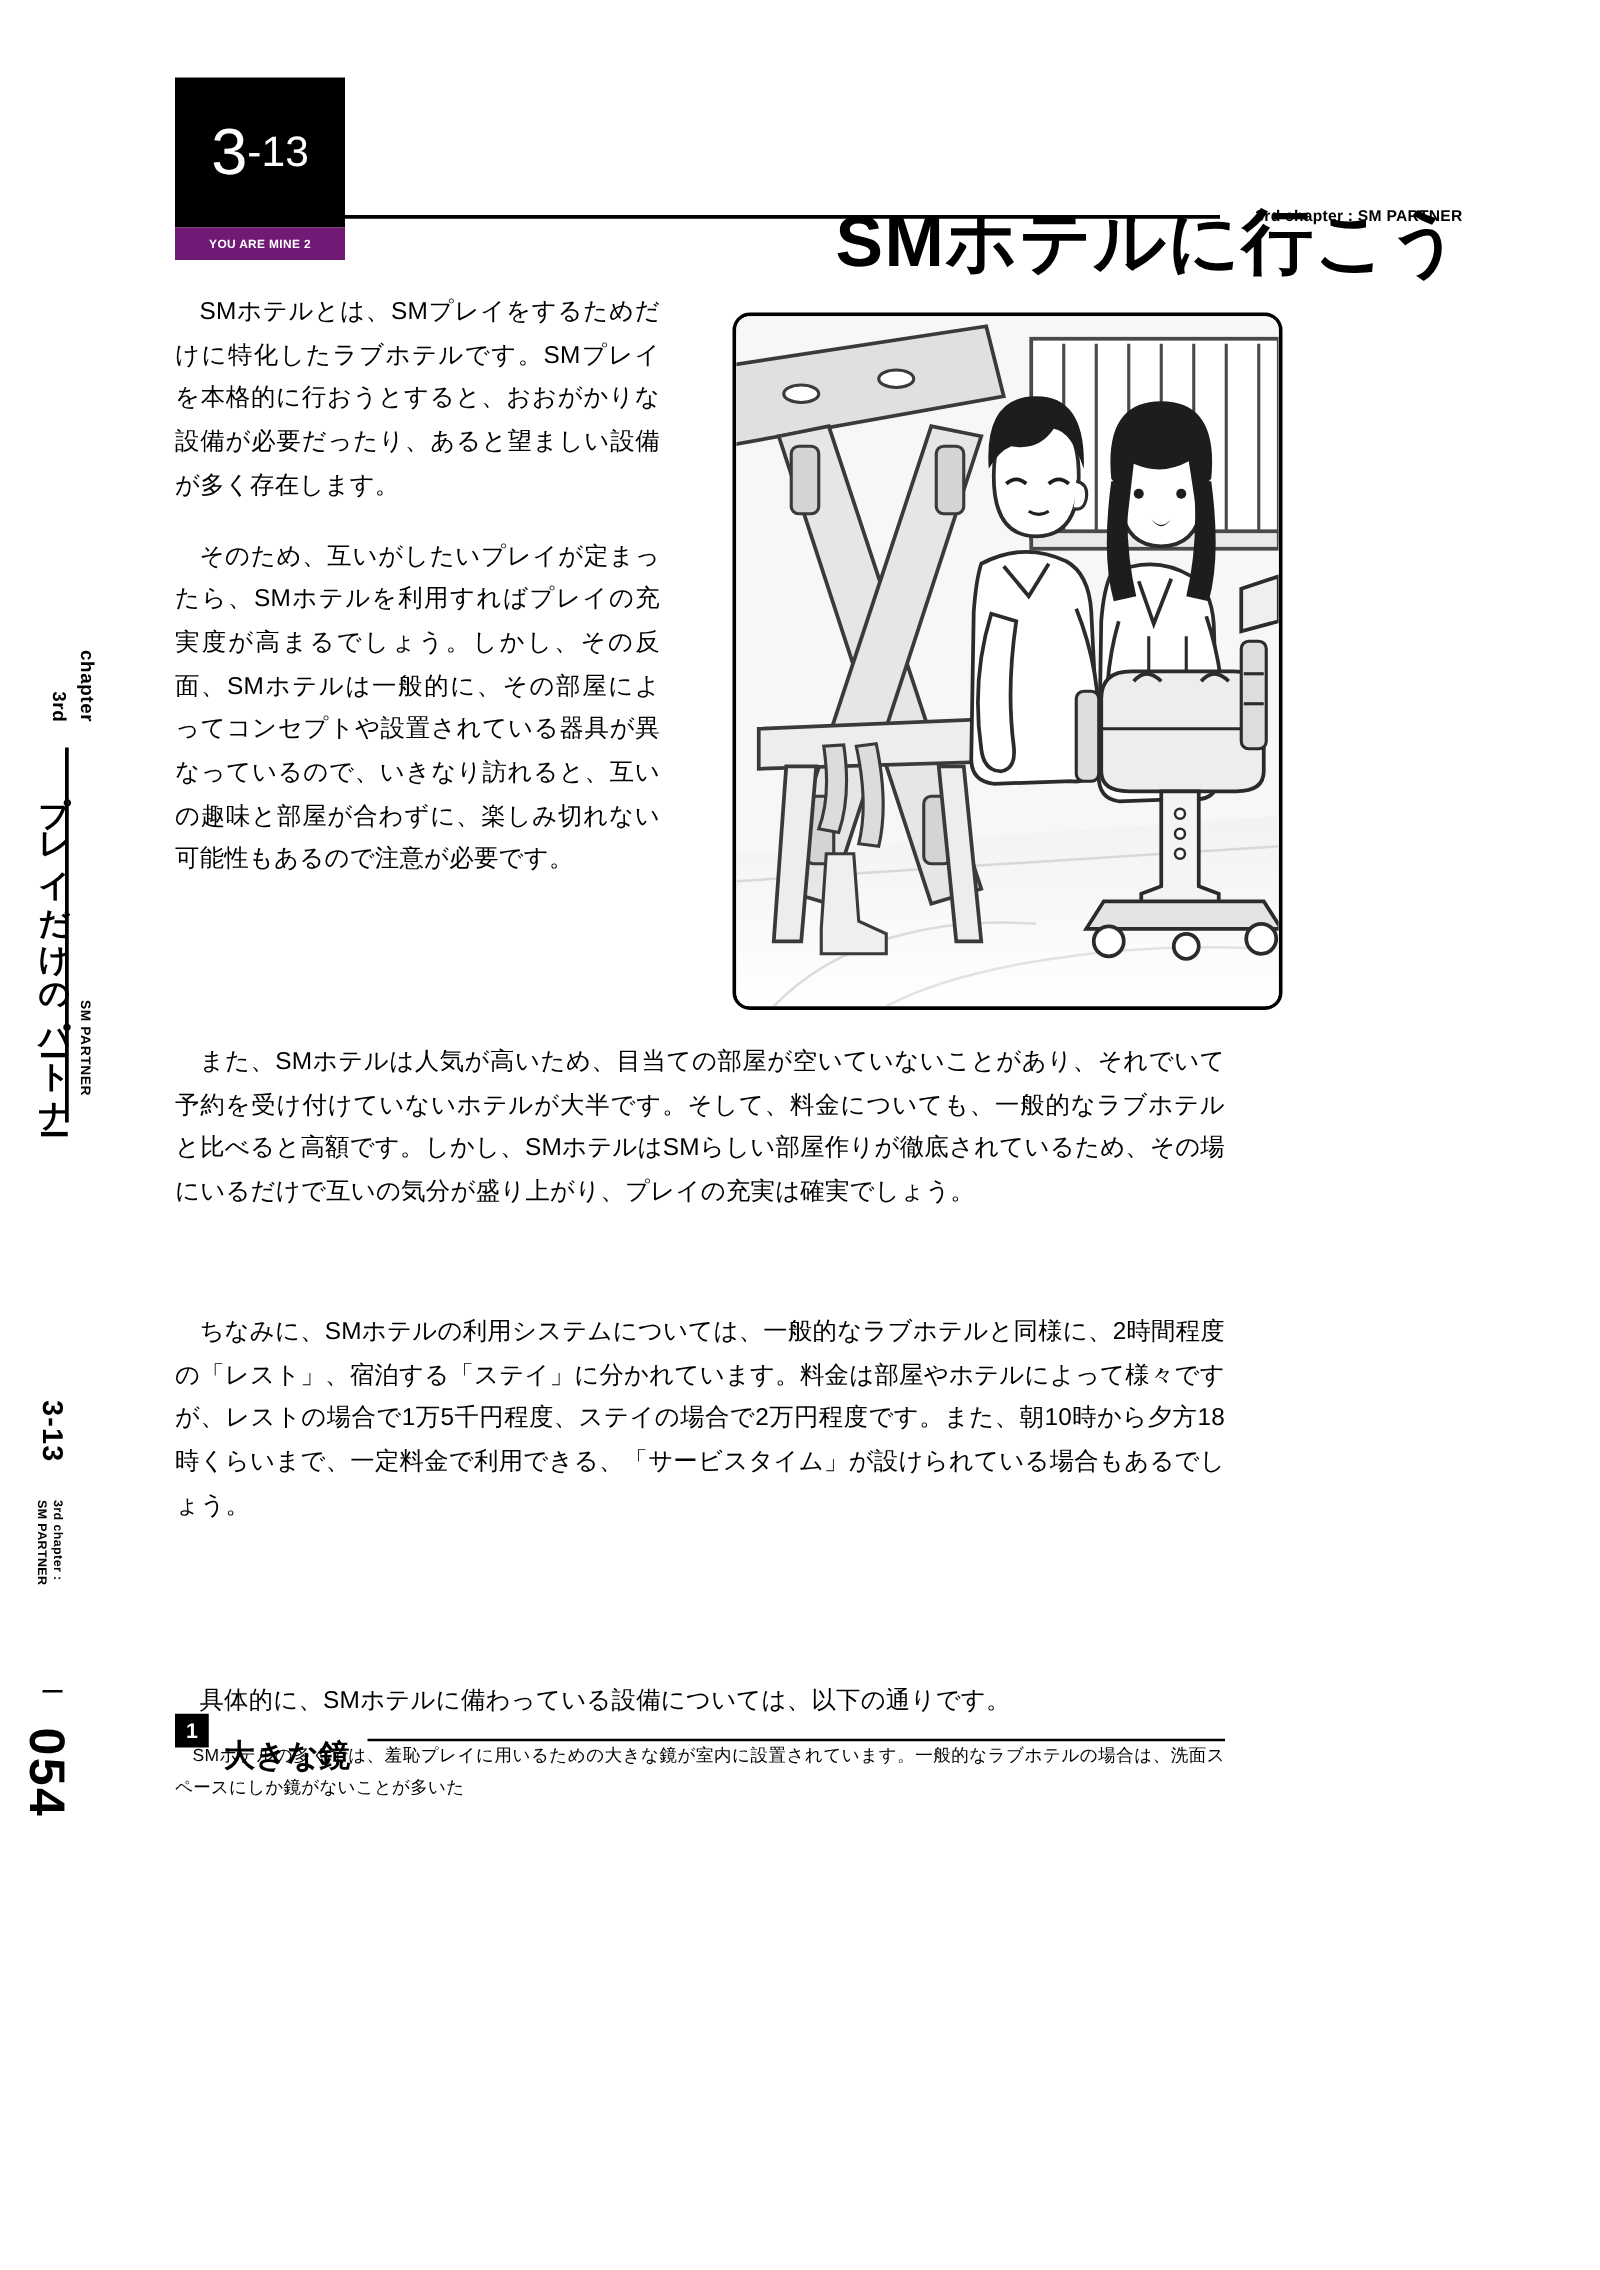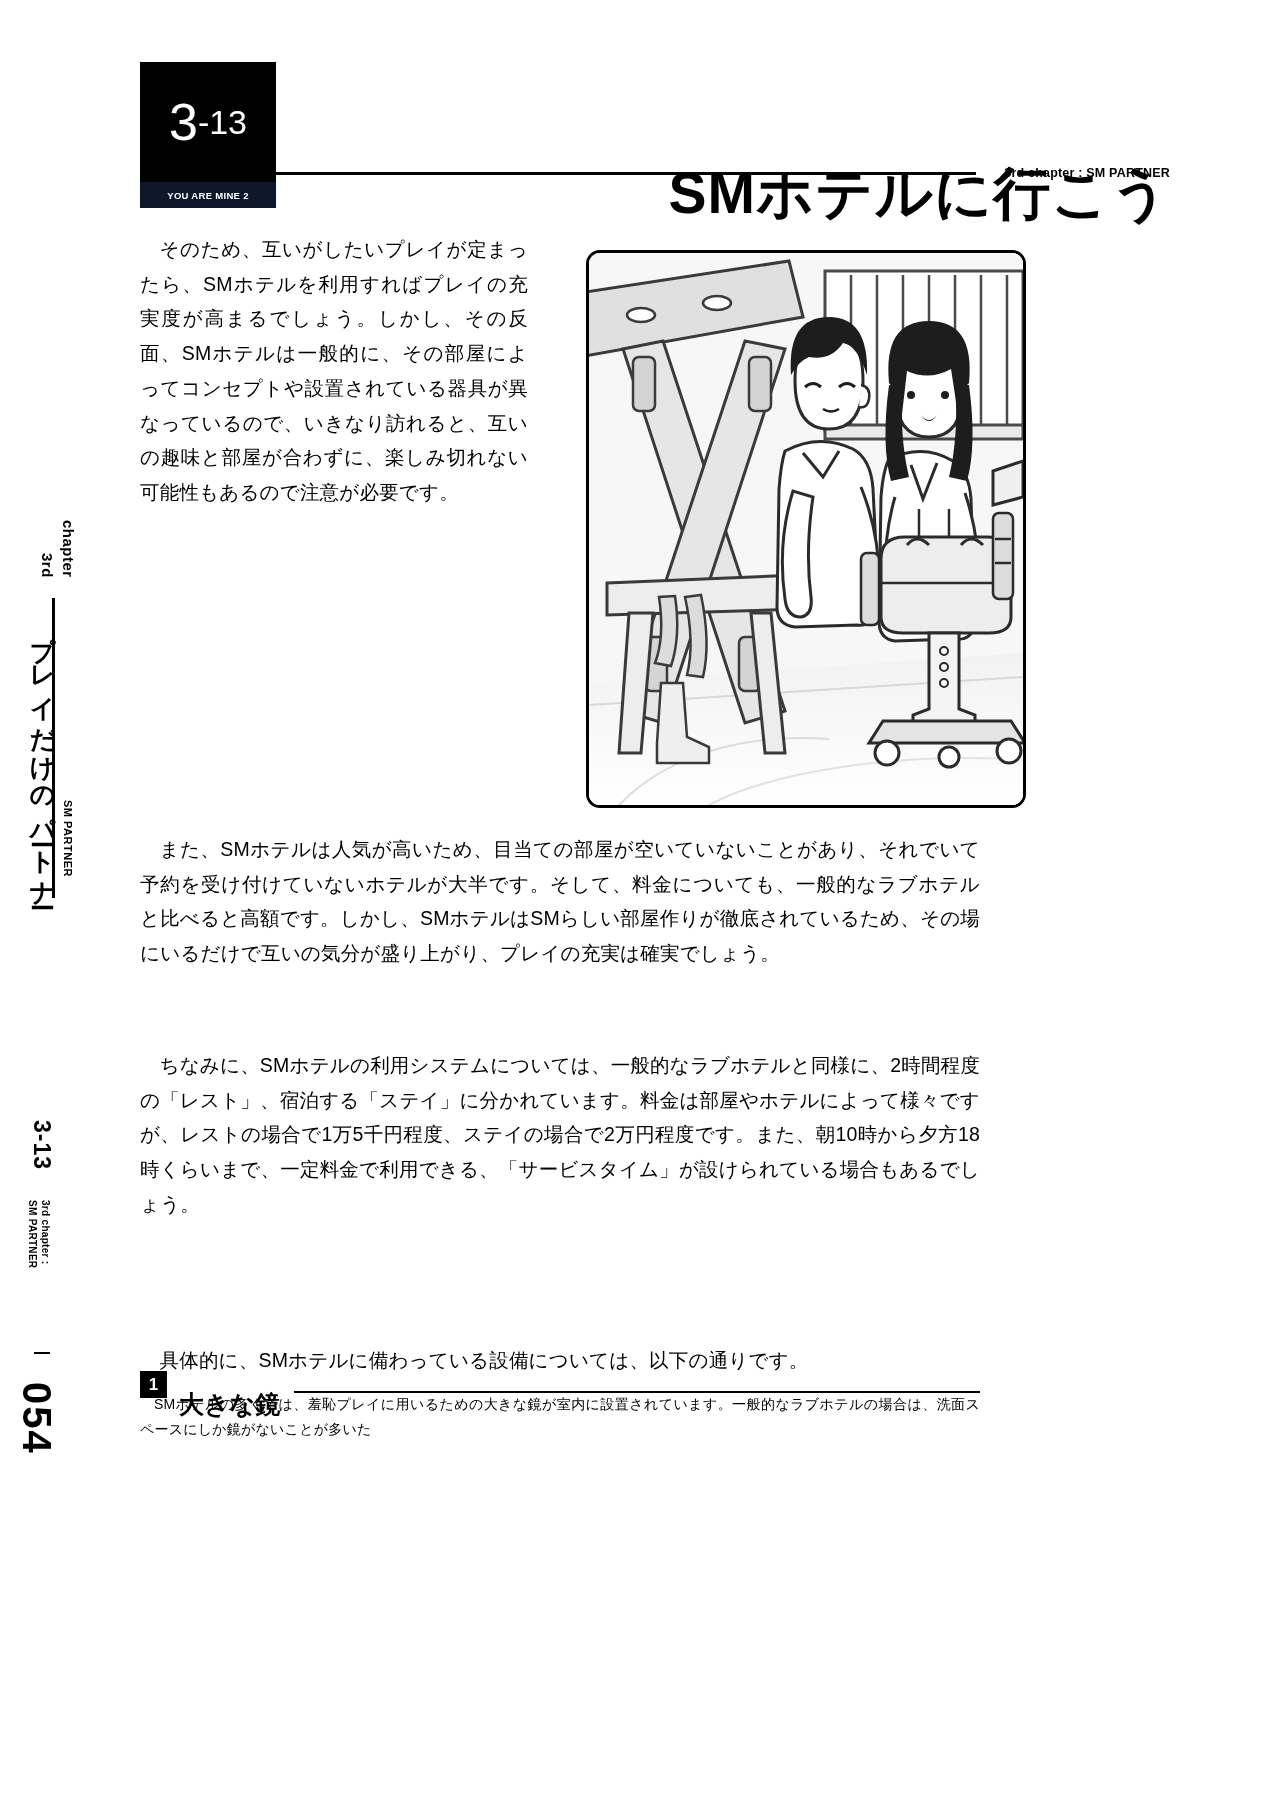--- a/index.html
+++ b/index.html
@@ -41,21 +41,21 @@
     line-height: 1;
     margin-left: 1px;
   }
 
   .badge-footer {
     position: absolute;
     left: 140px;
     top: 182px;
     width: 136px;
     height: 26px;
-    background: #0f172a;
+    background: #701a75;
     color: #ffffff;
     display: flex;
     align-items: center;
     justify-content: center;
   }
   .badge-footer span {
     font-size: 9.5px;
     font-weight: bold;
     letter-spacing: 0.3px;
   }
@@ -285,20 +285,21 @@
 
 <div class="side-bottom-num">3-13</div>
 <div class="side-bottom-label">
   <span>3rd chapter :</span><br>
   <span>SM PARTNER</span>
 </div>
 <div class="side-dash"></div>
 <div class="page-number">054</div>
 
 <div class="col-text">
+  <p>SMホテルとは、SMプレイをするためだけに特化したラブホテルです。SMプレイを本格的に行おうとすると、おおがかりな設備が必要だったり、あると望ましい設備が多く存在します。</p>
   <p>そのため、互いがしたいプレイが定まったら、SMホテルを利用すればプレイの充実度が高まるでしょう。しかし、その反面、SMホテルは一般的に、その部屋によってコンセプトや設置されている器具が異なっているので、いきなり訪れると、互いの趣味と部屋が合わずに、楽しみ切れない可能性もあるので注意が必要です。</p>
 </div>
 
 <figure class="illus">
   <svg viewBox="0 0 434 552" xmlns="http://www.w3.org/2000/svg">
     <defs>
       <pattern id="hatch" width="6" height="6" patternUnits="userSpaceOnUse" patternTransform="rotate(45)">
         <line x1="0" y1="0" x2="0" y2="6" stroke="#cfcfcf" stroke-width="2"></line>
       </pattern>
       <linearGradient id="floorG" x1="0" y1="0" x2="0" y2="1">

